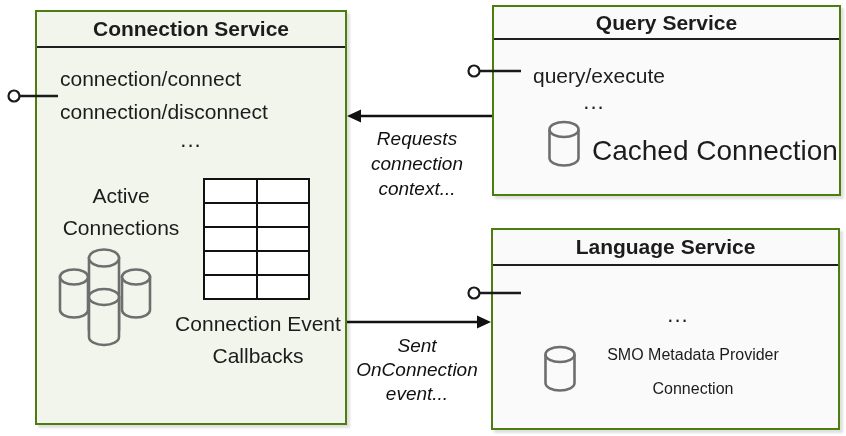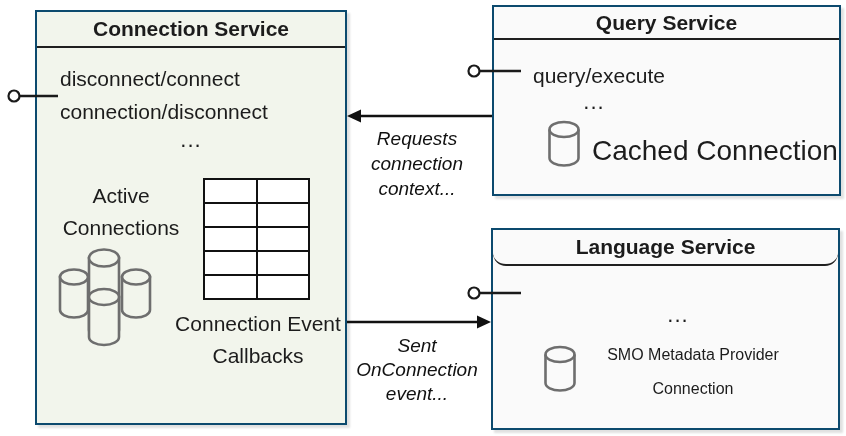--- a/index.html
+++ b/index.html
@@ -1,31 +1,31 @@
 <!DOCTYPE html>
 <html><head>
 <meta charset="utf-8">
 <style>
   html,body{margin:0;padding:0;background:#ffffff;}
   .canvas{
     position:relative;width:846px;height:436px;overflow:hidden;
     font-family:"Liberation Sans","DejaVu Sans",sans-serif;color:#1c1c1c;
     background:#ffffff;
   }
-  .box{position:absolute;box-sizing:border-box;border:2px solid #0c4a6e;
+  .box{position:absolute;box-sizing:border-box;border:2px solid #4d7c0f;
        box-shadow:3px 3px 2px rgba(0,0,0,0.12);}
   .box header{box-sizing:border-box;border-bottom:2px solid #1f1f1f;width:100%;
        display:flex;align-items:center;justify-content:center;
        font-weight:bold;font-size:21px;}
   .conn{left:35px;top:10px;width:312px;height:415px;background:#f2f5ec;}
   .conn header{height:36px;}
   .qry{left:492px;top:5px;width:349px;height:191px;background:#fafafa;}
   .qry header{height:33px;}
   .lang{left:491px;top:228px;width:349px;height:202px;background:#fafafa;}
-  .lang header{height:36px;border-radius:13px;}
+  .lang header{height:36px;}
   .abs{position:absolute;}
   .method{font-size:21px;white-space:nowrap;}
   .dots{font-size:22px;letter-spacing:1px;line-height:20px;}
   .center{text-align:center;}
   .lbl{font-size:21px;line-height:32px;}
   
   .grid-table{position:absolute;left:166px;top:166px;width:107px;height:122px;
       box-sizing:border-box;border:2px solid #111;background:#111;
       display:grid;grid-template-columns:1fr 1fr;grid-auto-rows:1fr;gap:2px;}
   .grid-table div{background:#ffffff;}
@@ -34,21 +34,21 @@
       text-align:center;color:#111;}
   .overlay{position:absolute;left:0;top:0;pointer-events:none;z-index:5;}
 </style>
 </head>
 <body>
 
 <div class="canvas">
 
   <section class="box conn">
     <header>Connection Service</header>
-    <div class="abs method" style="left:23px;top:55px;">disconnect/connect</div>
+    <div class="abs method" style="left:23px;top:55px;">connection/connect</div>
     <div class="abs method" style="left:23px;top:88px;">connection/disconnect</div>
     <div class="abs dots center" style="left:0;width:100%;top:118px;">...</div>
 
     <div class="abs lbl center" style="left:4px;top:168px;width:160px;">Active Connections</div>
 
     <svg class="abs" style="left:21px;top:231px;" width="95" height="105" viewBox="0 0 95 105">
       <g fill="#f2f5ec" stroke="#6e6e6e" stroke-width="2.6">
 
         <path d="M31,15 L31,87 a15,8 0 0 0 30,0 L61,15 Z"></path>
         <ellipse cx="46" cy="15" rx="15" ry="8.5"></ellipse>

